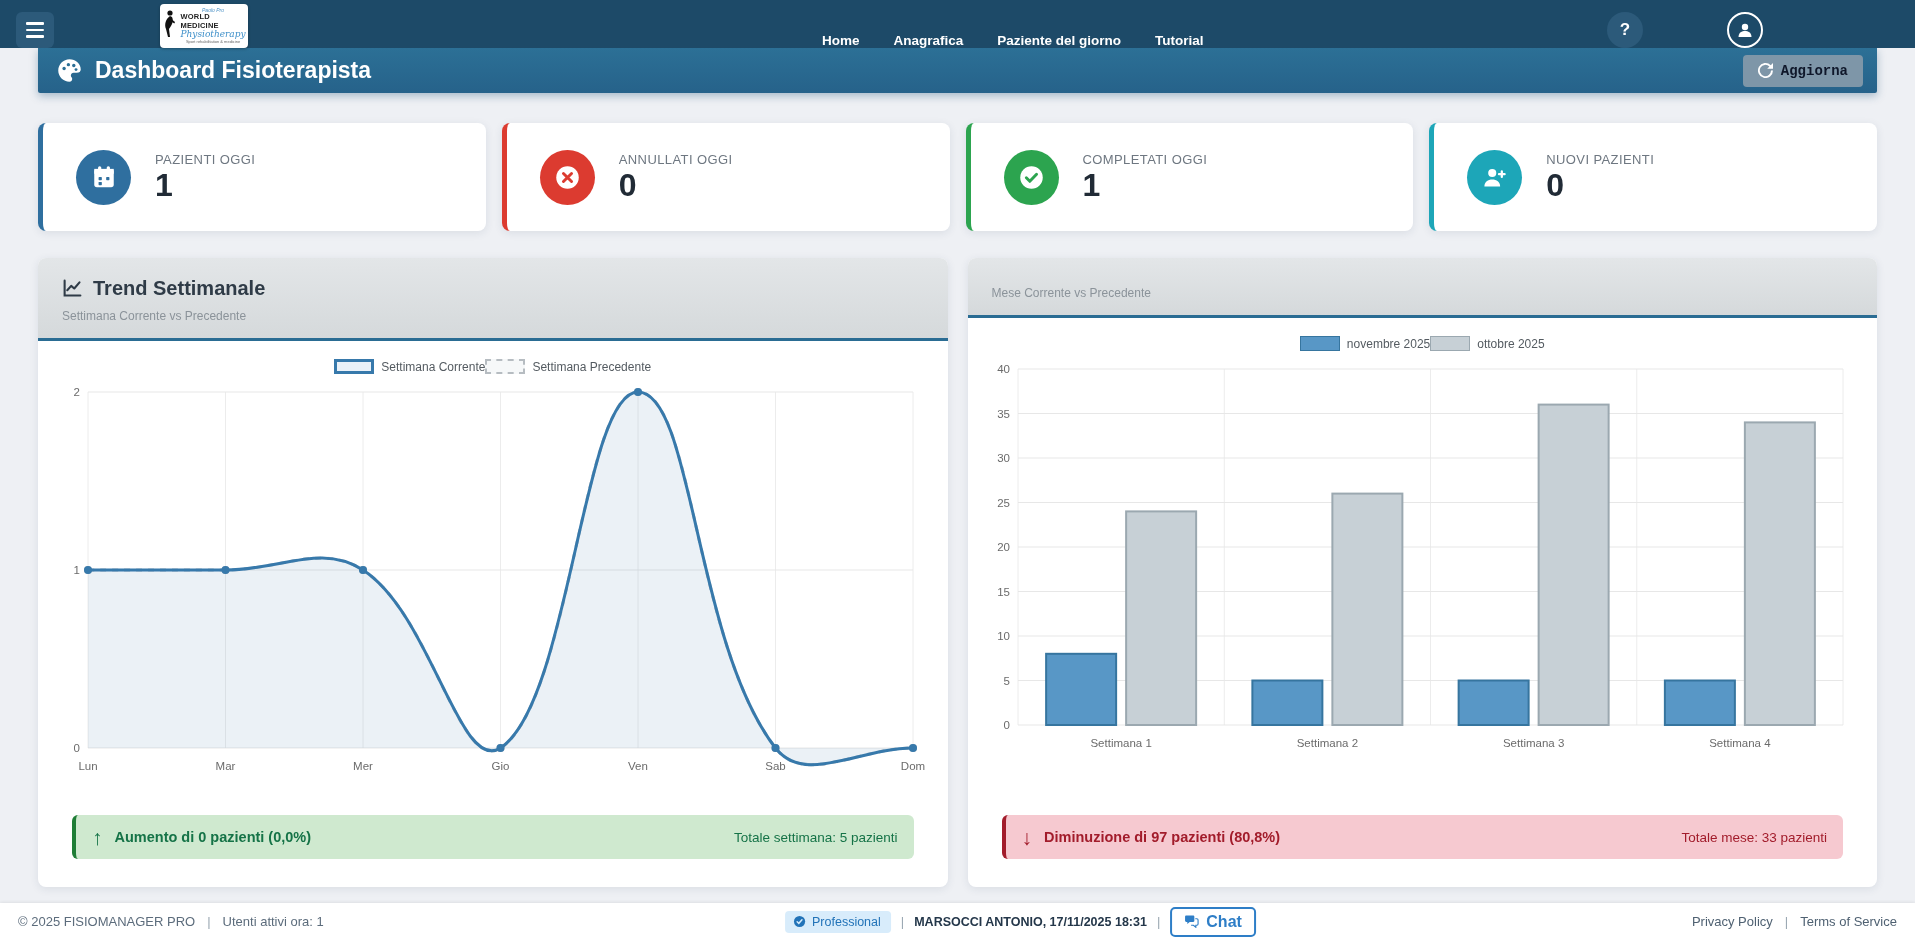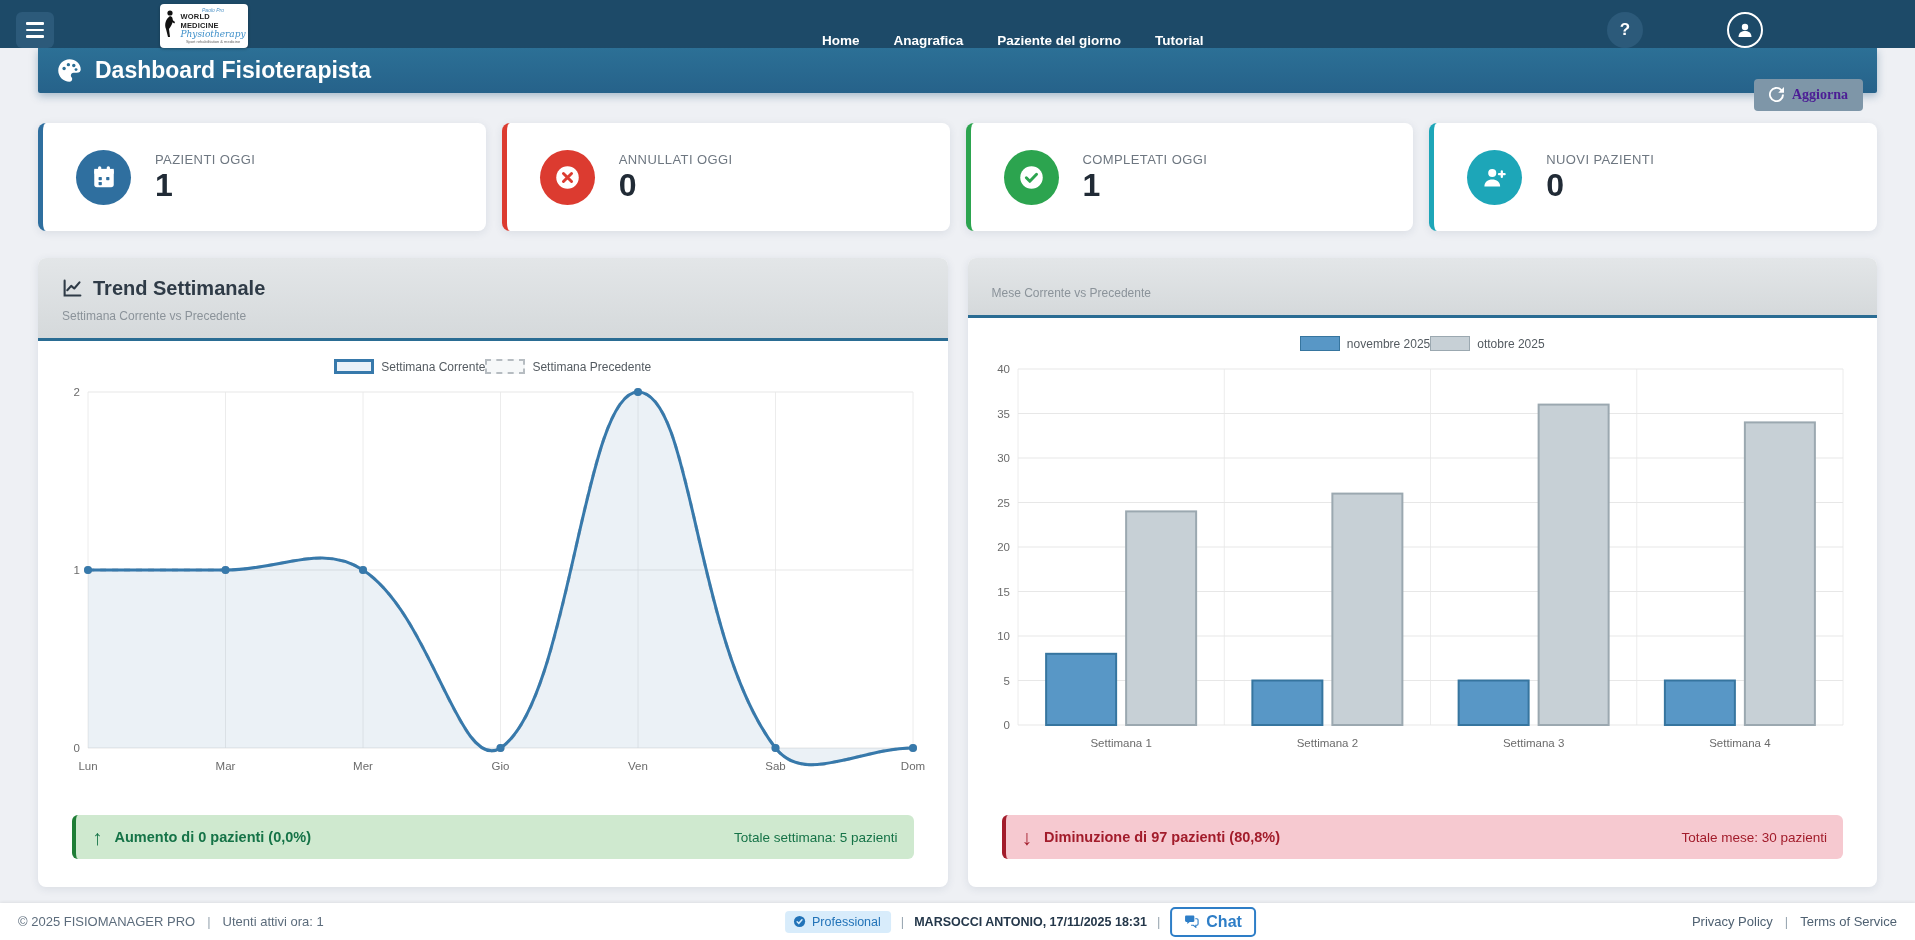--- a/index.html
+++ b/index.html
@@ -19,21 +19,21 @@
   .logo-text .l4 { font-size:4px; color:#666; }
   .nav-links { position:absolute; left:822px; display:flex; gap:34px; }
   .nav-links a { color:#fff; text-decoration:none; font-size:13.5px; font-weight:bold; }
   .nav-icon-btn { position:absolute; width:36px; height:36px; border-radius:50%; border:none; background:#2c5a7a; color:#fff; font-size:17px; font-weight:bold; cursor:pointer; display:flex; align-items:center; justify-content:center; }
   .help-btn { right:272px; }
   .avatar-btn { right:152px; background:transparent; border:2px solid #fff; }
 
   
   .page-band { margin:0 38px; height:45px; background:linear-gradient(180deg,#2c7096,#26628a); border-radius:0 0 2px 2px; display:flex; align-items:center; padding:16px 18px; position:relative; box-shadow:0 3px 8px rgba(30,80,120,.35); }
   .page-band .band-title { color:#fff; font-size:23px; font-weight:bold; margin-left:12px; }
-  .refresh-btn { position:absolute; right:14px; top:50%; transform:translateY(-50%); background:#7e96a8; color:#4c1d95; border:none; border-radius:4px; font-size:14px; font-weight:bold; padding:8px 15px; display:flex; align-items:center; gap:8px; cursor:pointer; font-family:Liberation Serif, serif;margin-top:24px; }
+  .refresh-btn { position:absolute; right:14px; top:50%; transform:translateY(-50%); background:#7e96a8; color:#0f172a; border:none; border-radius:4px; font-size:14px; font-weight:bold; padding:8px 15px; display:flex; align-items:center; gap:8px; cursor:pointer; font-family:Liberation Mono, monospace; }
 
   
   .stats-row { margin:30px 38px 0; display:flex; gap:16px; }
   .stat-card { flex:1; height:108px; background:#fff; border-radius:8px; box-shadow:0 2px 8px rgba(40,60,90,.10); border-left:5px solid #999; display:flex; align-items:center; padding-left:33px; gap:24px; }
   .stat-circle { width:55px; height:55px; border-radius:50%; display:flex; align-items:center; justify-content:center; flex:none; }
   .stat-label { font-size:13px; color:#6e7781; letter-spacing:.4px; }
   .stat-value { font-size:32px; font-weight:bold; color:#212b36; margin-top:2px; line-height:1.05; }
 
   
   .charts-row { margin:27px 38px 0; display:flex; gap:20px; }
@@ -306,21 +306,21 @@
           <text x="545.625" y="390" text-anchor="middle" font-size="11.5" fill="#6b6b6b" font-family="Liberation Sans, sans-serif">Settimana 3</text>
           <rect x="470.625" y="323.5" width="70" height="44.5" fill="#5897c6" stroke="#36759f" stroke-width="2"></rect>
           <rect x="550.625" y="47.599999999999994" width="70" height="320.4" fill="#c7d0d6" stroke="#9ba8b0" stroke-width="2"></rect>
           <text x="751.875" y="390" text-anchor="middle" font-size="11.5" fill="#6b6b6b" font-family="Liberation Sans, sans-serif">Settimana 4</text>
           <rect x="676.875" y="323.5" width="70" height="44.5" fill="#5897c6" stroke="#36759f" stroke-width="2"></rect>
           <rect x="756.875" y="65.4" width="70" height="302.6" fill="#c7d0d6" stroke="#9ba8b0" stroke-width="2"></rect>
         </svg>
       <div class="chart-alert" id="monthly-alert" style="background: rgb(246, 201, 208); border-left-color: rgb(162, 28, 43); color: rgb(162, 28, 43);">
         <span class="alert-arrow">↓</span>
         <span class="alert-text">Diminuzione di 97 pazienti (80,8%)</span>
-        <span class="alert-total">Totale mese: 30 pazienti</span>
+        <span class="alert-total">Totale mese: 33 pazienti</span>
       </div>
     </div>
   </div>
 
 </section>
 
 <footer class="footer">
   <div class="foot-left">
     <span>© 2025 FISIOMANAGER PRO</span>
     <span class="sep">|</span>

